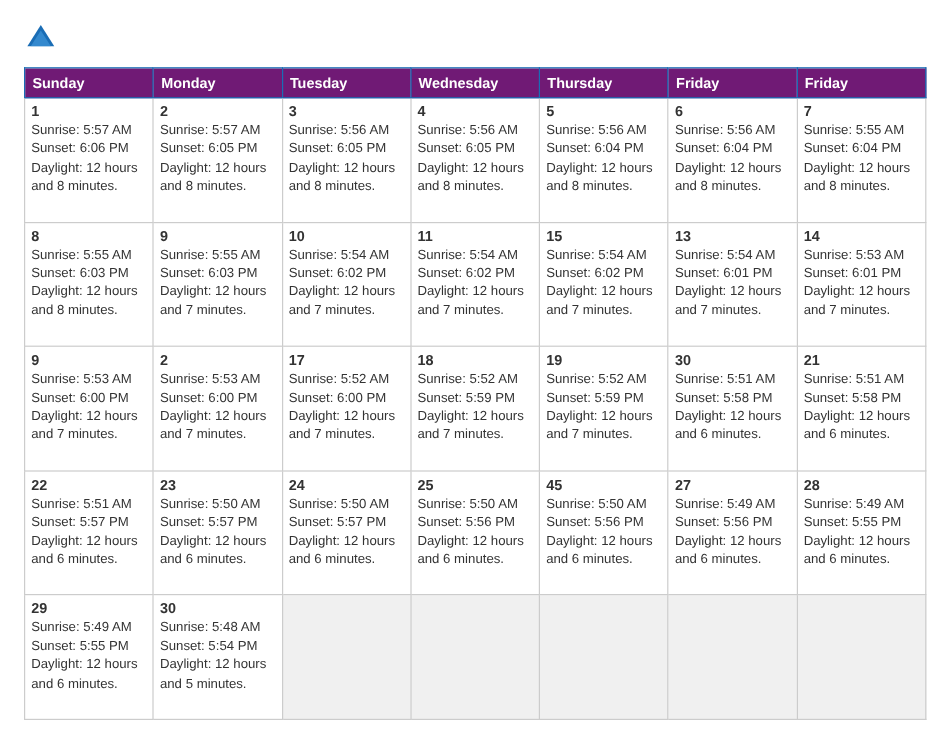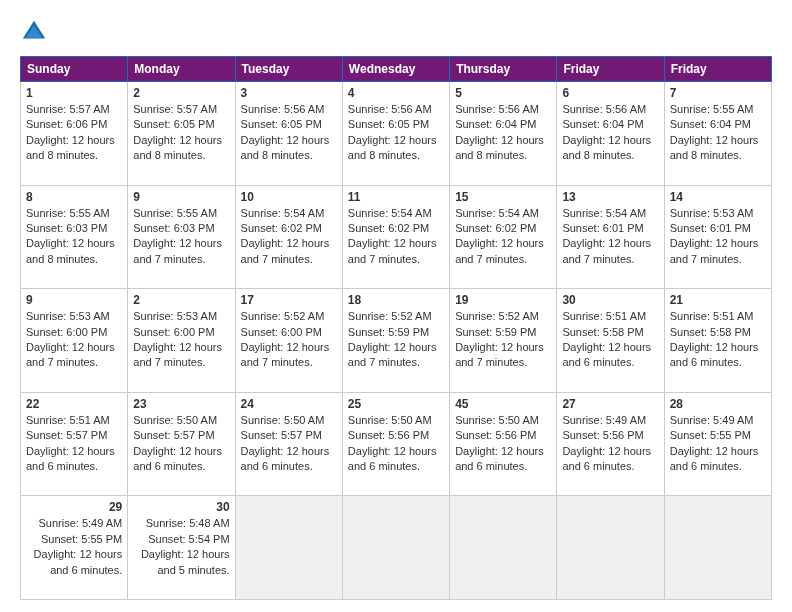--- a/index.html
+++ b/index.html
@@ -83,21 +83,20 @@
       font-size: 9.5px;
       color: #333;
       background: #fff;
       height: 78px;
     }
     .calendar td.empty {
       background: #f0f0f0;
     }
     .calendar tr:last-child td {
       height: 70px;
-      text-align: right;
     }
     .day-num {
       font-size: 12px;
       font-weight: bold;
       display: block;
       margin-bottom: 2px;
     }
     .day-info {
       font-size: 11px;
       line-height: 1.4;

